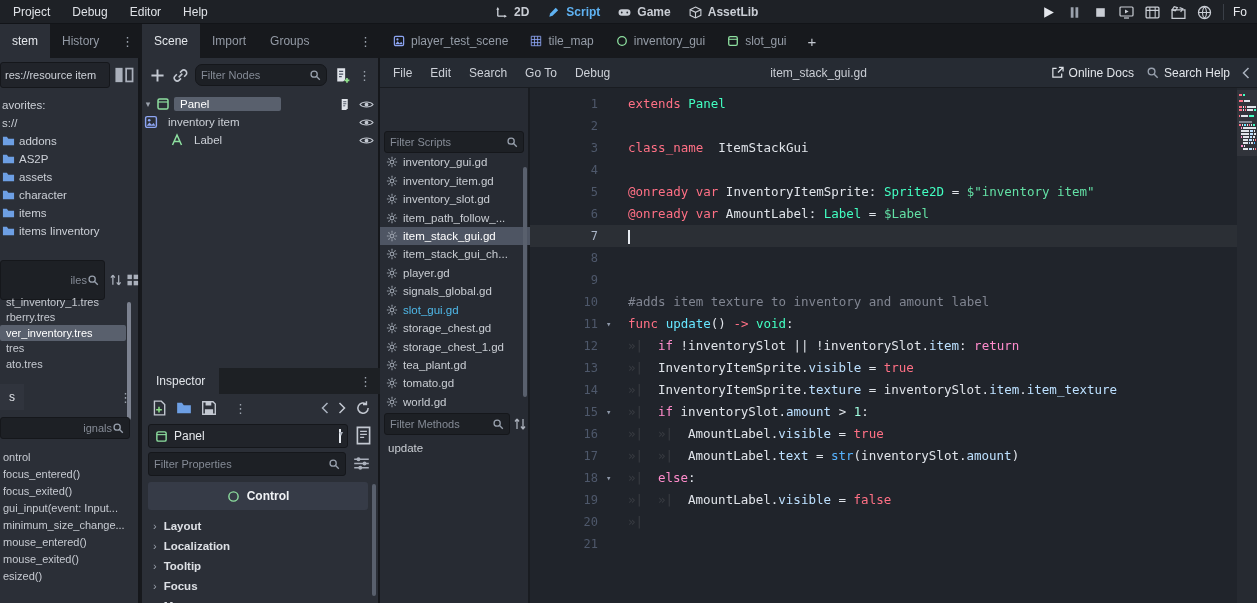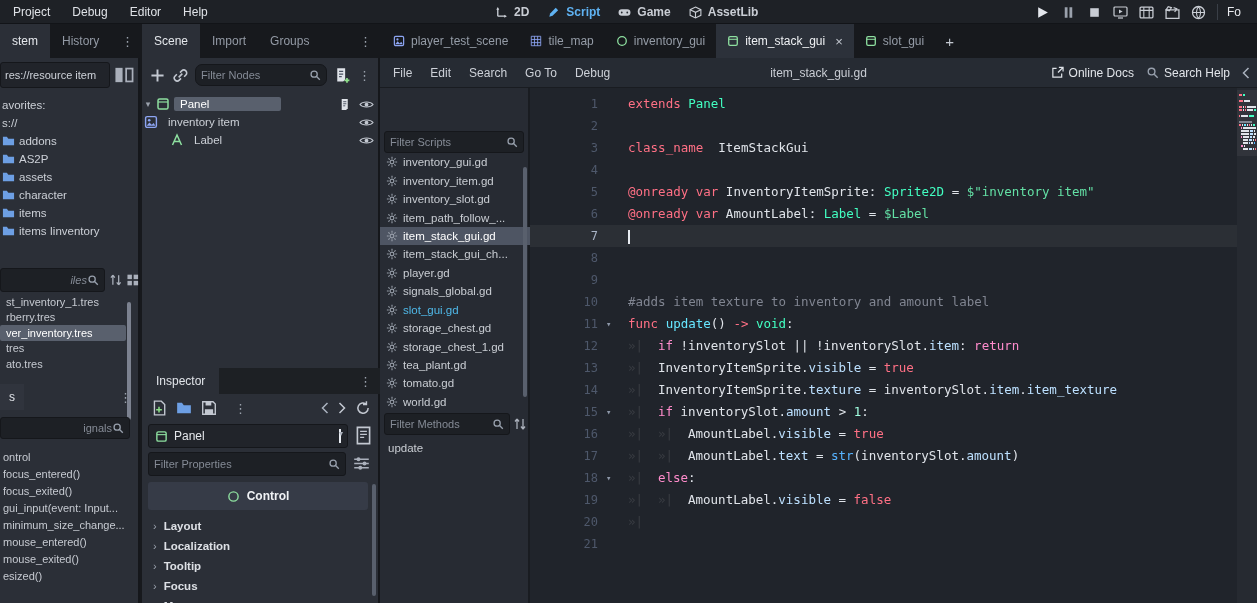--- a/index.html
+++ b/index.html
@@ -10,21 +10,21 @@
   .icon svg { width:100%; height:100%; display:block; }
 
   
   .topbar { position:absolute; left:0; top:0; width:1257px; height:24px; background:#1e2126; border-bottom:1px solid #121418; }
   .menus { position:absolute; left:2px; top:0; height:24px; display:flex; align-items:center; }
   .menu-item { padding:0 11px; color:#dfe2e7; height:24px; display:flex; align-items:center; }
   .workspaces { position:absolute; left:495px; top:0; height:24px; display:flex; align-items:center; gap:18px; }
   .ws { display:flex; align-items:center; gap:6px; color:#c9cdd4; font-weight:bold; }
   .ws.active { color:#5fb2f2; }
   .ws .icon { width:13px; height:13px; }
-  .runbar { position:absolute; right:0; top:0; height:24px; display:flex; align-items:center; gap:11px; padding-right:16px; }
+  .runbar { position:absolute; right:0; top:0; height:24px; display:flex; align-items:center; gap:11px; padding-right:10px; }
   .runbtn { width:15px; height:15px; }
   .renderer { color:#e8eaee; border-left:1px solid #3a3f47; padding-left:9px; height:16px; display:flex; align-items:center; }
 
   
   .tabrow { position:absolute; left:0; top:24px; width:1257px; height:34px; background:#17191d; }
   .tabs-left { position:absolute; left:0; top:0; height:34px; width:142px; display:flex; align-items:stretch; }
   .tabs-scenedock { position:absolute; left:142px; top:0; height:34px; width:238px; display:flex; align-items:stretch; }
   .tabs-files { position:absolute; left:382px; top:0; height:34px; right:0; display:flex; align-items:stretch; overflow:hidden; }
   .dtab { padding:0 12px; display:flex; align-items:center; color:#939aa5; white-space:nowrap; }
   .dtab.active { background:#2b2f37; color:#e4e7eb; }
@@ -40,21 +40,21 @@
   .fs-dock > * { position:absolute; }
   .inputbox { background:#1d2025; border:1px solid #15171b; border-radius:3px; display:flex; align-items:center; padding:0 5px; }
   .ph { color:#858b96; font-size:11px; white-space:nowrap; }
   .mag { width:12px; height:12px; flex:0 0 12px; }
   .fs-path { left:0; top:4px; width:110px; height:26px; background:#21242a; border:1px solid #15171b; border-radius:3px; display:flex; align-items:center; padding-left:4px; font-size:11px; color:#ced2d9; white-space:nowrap; overflow:hidden; }
   .fs-split-btn { left:114px; top:7px; width:20px; height:20px; }
   .fs-tree { left:0; top:38px; width:140px; }
   .fsrow { height:18px; display:flex; align-items:center; gap:4px; padding-left:2px; font-size:11.5px; color:#ccd0d7; white-space:nowrap; overflow:hidden; }
   .fsrow .ticon { width:13px; height:12px; flex:0 0 13px; }
   .fs-filter { left:0; top:210px; width:140px; height:24px; display:flex; align-items:center; gap:4px; }
-  .fs-filter .inputbox { width:108px; height:24px;font-style:italic; }
+  .fs-filter .inputbox { width:108px; height:40px; }
   .fs-filter .ph { margin-left:auto; }
   .smallbtn { width:14px; height:14px; }
   .fs-files { left:0; top:236px; width:140px; }
   .frow { height:15.5px; display:flex; align-items:center; padding-left:6px; font-size:11px; color:#c6cad1; white-space:nowrap; overflow:hidden; }
   .frow.selected { background:#59606d; color:#fff; border-radius:2px; width:126px; }
   .vscroll { background:#7c8290; border-radius:2px; }
   .fs-files-scroll { left:127px; top:244px; width:4px; height:118px; }
   .nd-tabrow { left:0; top:326px; width:140px; height:26px; display:flex; align-items:center; }
   .nd-tab { padding:0 9px; height:26px; display:flex; align-items:center; background:#30343d; color:#e1e4e9; }
   .nd-filter { left:0; top:358px; width:140px; height:24px; display:flex; align-items:center; }
@@ -279,30 +279,20 @@
   </span>
           <span class="stab">
     <span class="icon">
               <svg viewBox="0 0 14 14">
                 <circle cx="7" cy="7" r="5" fill="none" stroke="#8ee0a0" stroke-width="1.5"></circle>
               </svg>
             </span>
     <span>inventory_gui</span>
 
   </span>
-          <span class="stab active">
-    <span class="icon">
-              <svg viewBox="0 0 14 14">
-                <rect x="2" y="2" width="10" height="10" rx="1.6" fill="none" stroke="#8ee0a0" stroke-width="1.5"></rect>
-                <path d="M2 5h10" stroke="#8ee0a0" stroke-width="1.2"></path>
-              </svg>
-            </span>
-    <span>item_stack_gui</span>
-    <span class="x">×</span>
-  </span>
           <span class="stab">
     <span class="icon">
               <svg viewBox="0 0 14 14">
                 <rect x="2" y="2" width="10" height="10" rx="1.6" fill="none" stroke="#8ee0a0" stroke-width="1.5"></rect>
                 <path d="M2 5h10" stroke="#8ee0a0" stroke-width="1.2"></path>
               </svg>
             </span>
     <span>slot_gui</span>
 
   </span>

